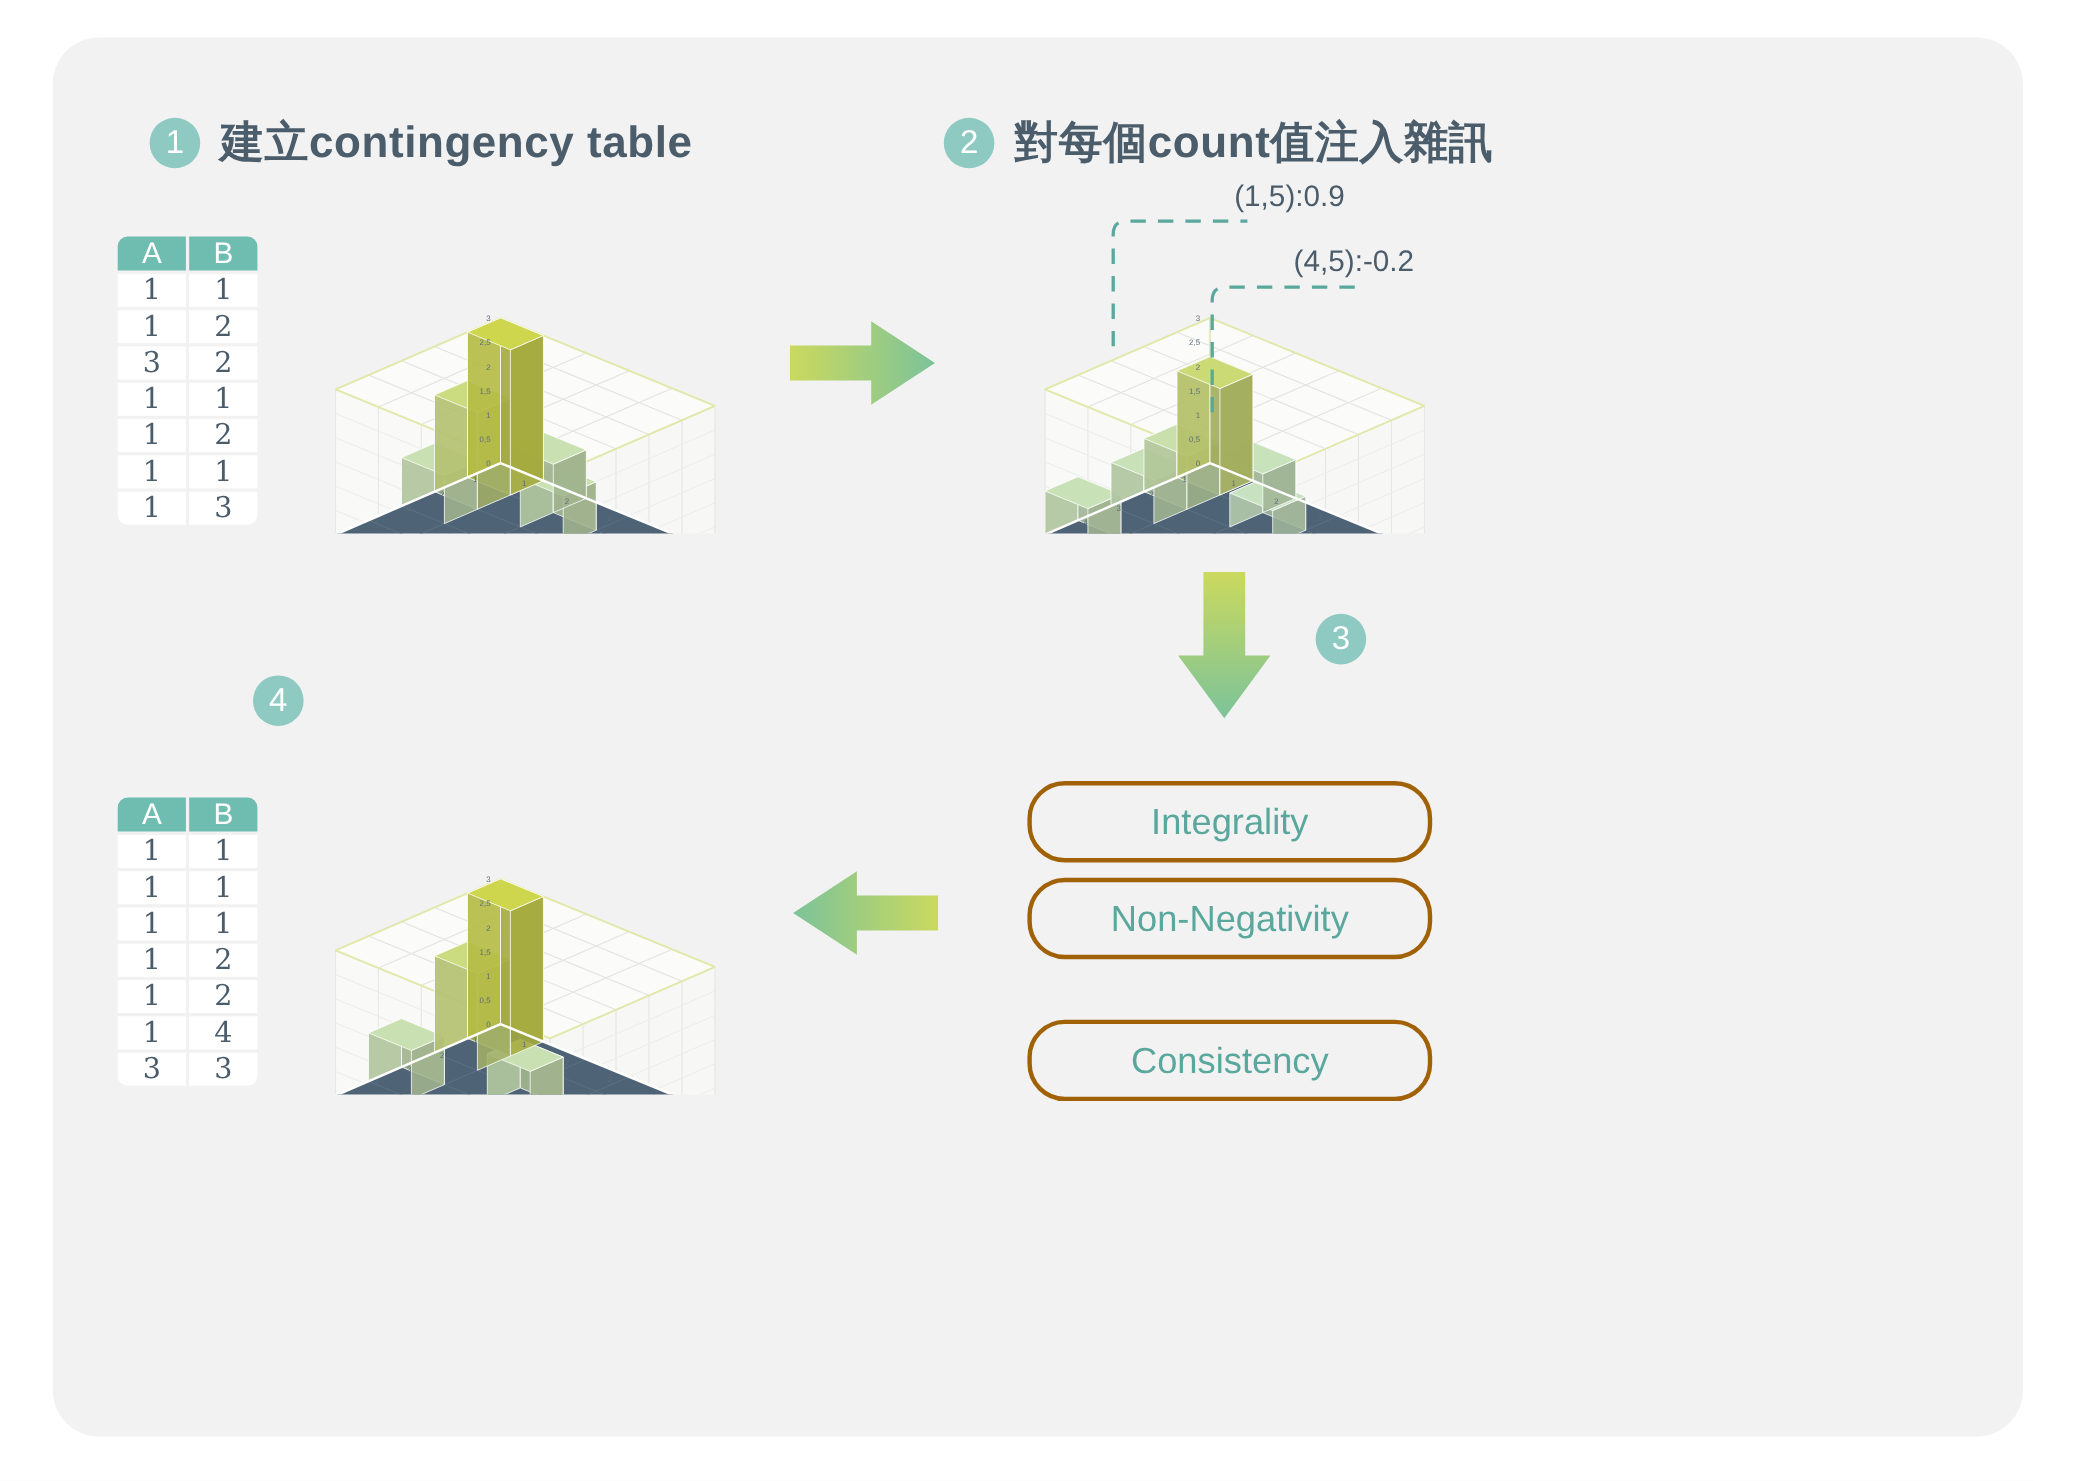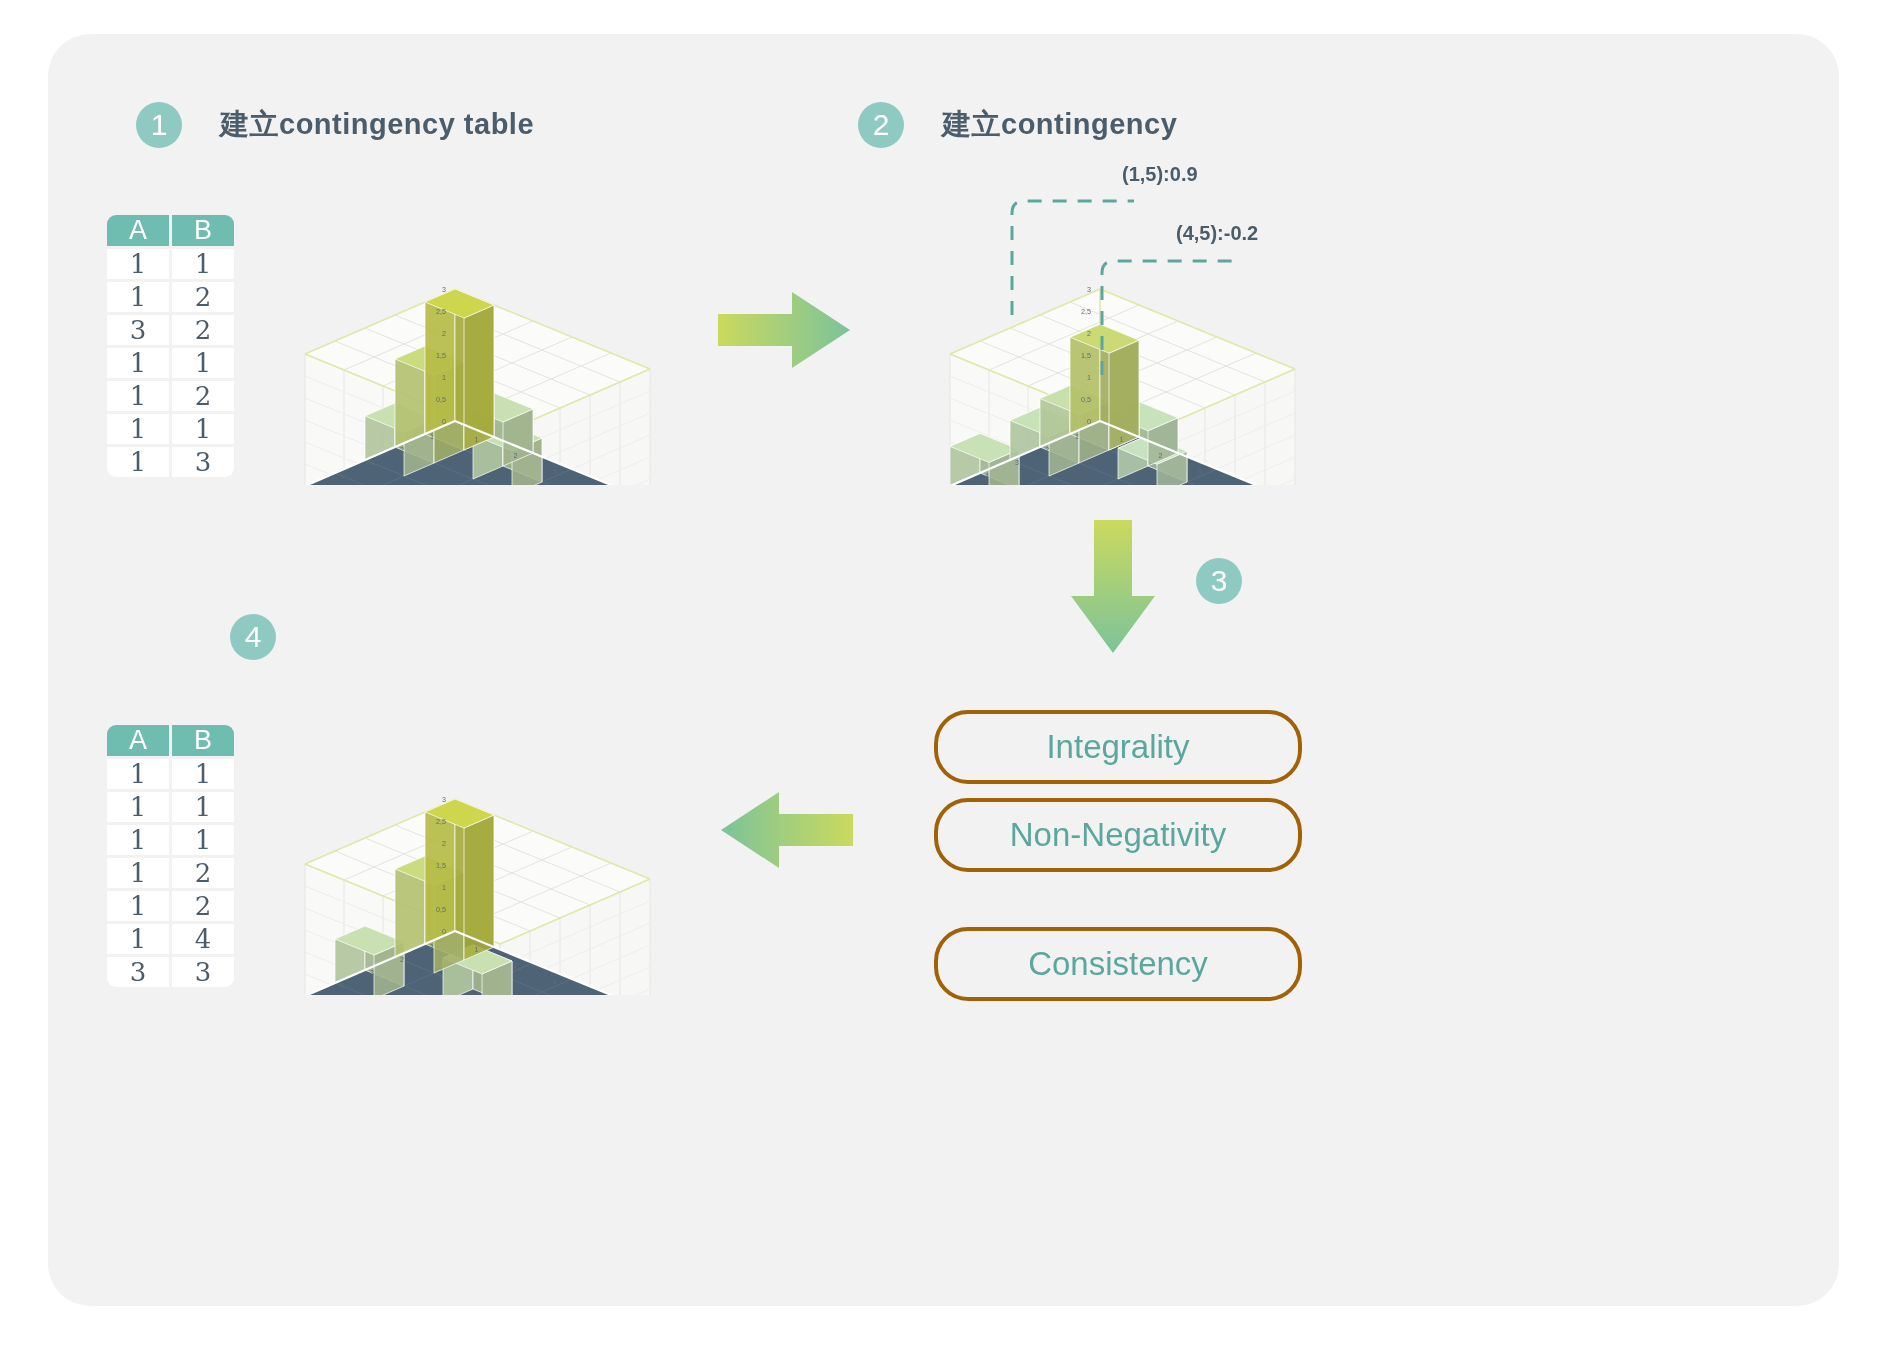--- a/index.html
+++ b/index.html
@@ -39,25 +39,24 @@
     border-radius: 50%;
     background: #8ecac2;
     color: #ffffff;
     font-size: 30px;
     line-height: 46px;
     text-align: center;
     font-weight: 400;
     flex: 0 0 auto;
   }
   .step-title {
-    font-size: 29px;
+    font-size: 40px;
     color: #4b5c6b;
     font-weight: 700;
     letter-spacing: 0.5px;
-    margin-left: 20px;
   }
 
   #head-1 { left: 136px; top: 102px; }
   #head-2 { left: 858px; top: 102px; }
   #head-3 { left: 1196px; top: 558px; }
   #head-4 { left: 230px; top: 614px; }
 
   
   .dtable {
     position: absolute;
@@ -112,43 +111,43 @@
     color: #5aa89d;
     background: transparent;
   }
   #pill-0 { left: 934px; top: 710px; }
   #pill-1 { left: 934px; top: 798px; }
   #pill-2 { left: 934px; top: 888px; margin-top: 39px; }
 
   
   .annot-label {
     position: absolute;
-    font-size: 20px;
-    font-weight: 700;
+    font-size: 27px;
+    font-weight: 400;
     color: #4b5c6b;
     white-space: nowrap;
   }
   #annot-0 { left: 1122px; top: 163px; }
   #annot-1 { left: 1176px; top: 222px; }
   .annot-lead { position: absolute; }
 </style>
 </head>
 <body>
 
 <div id="page">
   <div class="canvas-card"></div>
 
   <div class="step-head" id="head-1">
     <div class="step-badge">1</div>
     <div class="step-title">建立contingency table</div>
   </div>
 
   <div class="step-head" id="head-2">
     <div class="step-badge">2</div>
-    <div class="step-title">建立contingency</div>
+    <div class="step-title">對每個count值注入雜訊</div>
   </div>
 
   <div class="step-head" id="head-3">
     <div class="step-badge">3</div>
   </div>
 
   <div class="step-head" id="head-4">
     <div class="step-badge">4</div>
   </div>
 

